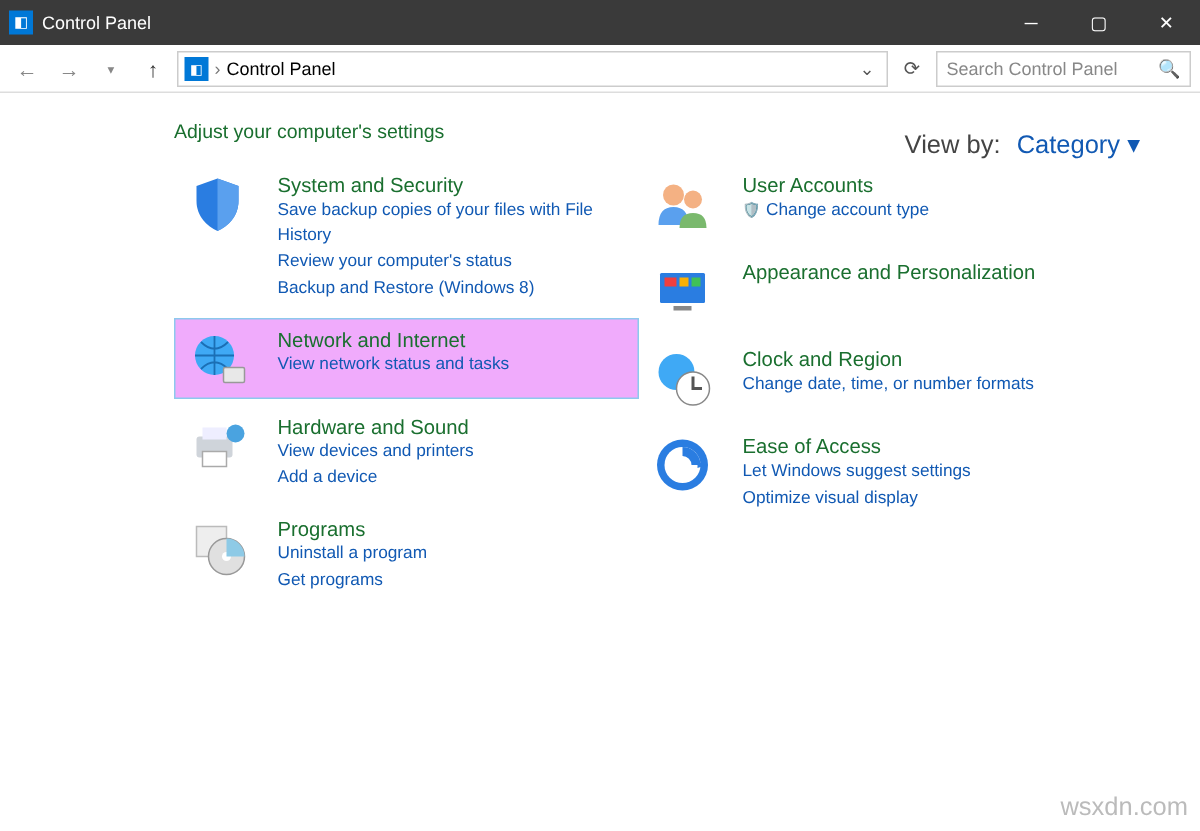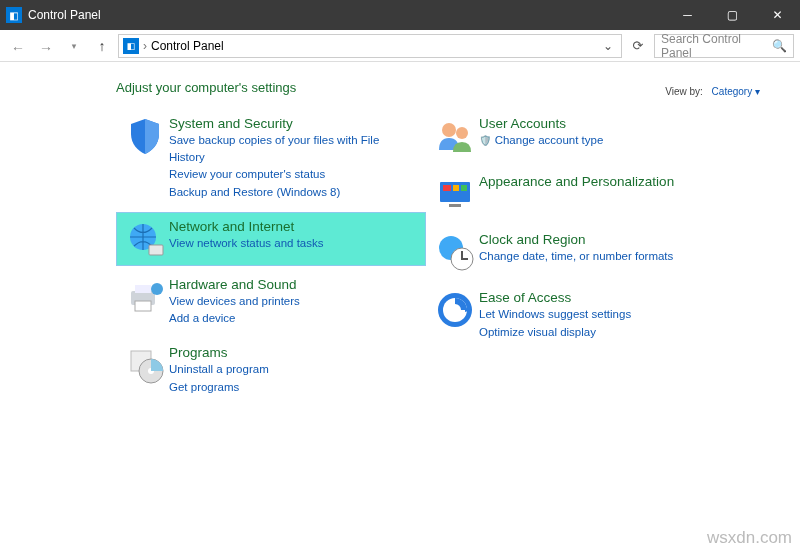--- a/index.html
+++ b/index.html
@@ -8,30 +8,30 @@
 .titlebar .app-icon { width: 16px; height: 16px; margin: 0 6px; background: #0078d7; display:flex; align-items:center; justify-content:center; font-size:10px; color:#fff; }
 .titlebar .title { flex: 1; }
 .winbtn { width: 45px; height: 30px; display:flex; align-items:center; justify-content:center; font-size:12px; color:#fff; }
 .addrbar { height: 32px; border-bottom:1px solid #ddd; display:flex; align-items:center; padding:0 6px; gap:4px; }
 .navbtn { width:24px; height:24px; display:flex; align-items:center; justify-content:center; color:#888; font-size:14px; border-radius:2px;}
 .navbtn.enabled { color:#333; }
 .pathbox { flex:1; height:24px; border:1px solid #ccc; display:flex; align-items:center; padding:0 4px; gap:4px; font-size:12px; }
 .path-icon { width:16px; height:16px; background:#0078d7; display:flex;align-items:center;justify-content:center;color:#fff;font-size:9px;}
 .dropbtn { width:18px; height:22px; display:flex;align-items:center;justify-content:center;color:#555;}
 .refresh { width:24px; height:24px; display:flex;align-items:center;justify-content:center;color:#555;font-size:13px;}
-.searchbox { width:140px; height:24px; border:1px solid #ccc; display:flex; align-items:center; padding:0 6px; font-size:12px; color:#888; gap:11px;}
+.searchbox { width:170px; height:24px; border:1px solid #ccc; display:flex; align-items:center; padding:0 6px; font-size:12px; color:#888; gap:11px;}
 .searchbox .sicon { margin-left:auto; color:#888; }
 .content { padding: 18px 0 0 116px; }
 .heading { color:#1a6f2f; font-size:13px; margin-bottom:14px; }
-.viewby { position:absolute; right:40px; top:86px; font-size:10px; color:#444; }
+.viewby { position:absolute; right:40px; top:86px; font-size:17px; color:#444; }
 .viewby .link { color:#1159b3; margin-left:6px; }
 .cols { display:flex; gap:0px; }
 .col { width:310px; }
-.cat { display:flex; gap:4px; padding:6px 8px; margin-bottom:4px; border:1px solid transparent; }
-.cat.selected { background:#5eead4; border:1px solid #8dc9ed; }
+.cat { display:flex; gap:20px; padding:6px 8px; margin-bottom:4px; border:1px solid transparent; }
+.cat.selected { background:#f0abfc; border:1px solid #8dc9ed; }
 .cat .icon { width:40px; height:40px; flex-shrink:0; display:flex; align-items:center; justify-content:center; }
 .cat .txt { display:flex; flex-direction:column; gap:1px; }
 .cat-title { color:#1a6f2f; font-size:13.5px; }
 .cat.selected .cat-title { color:#1a6f2f; }
 .sublink { color:#1159b3; font-size:11.5px; line-height:1.45; }
 .watermark { position:absolute; right:8px; bottom:6px; font-size:17px; color:#bbb; }
 svg { display:block; }
 </style>
 </head>
 <body>

